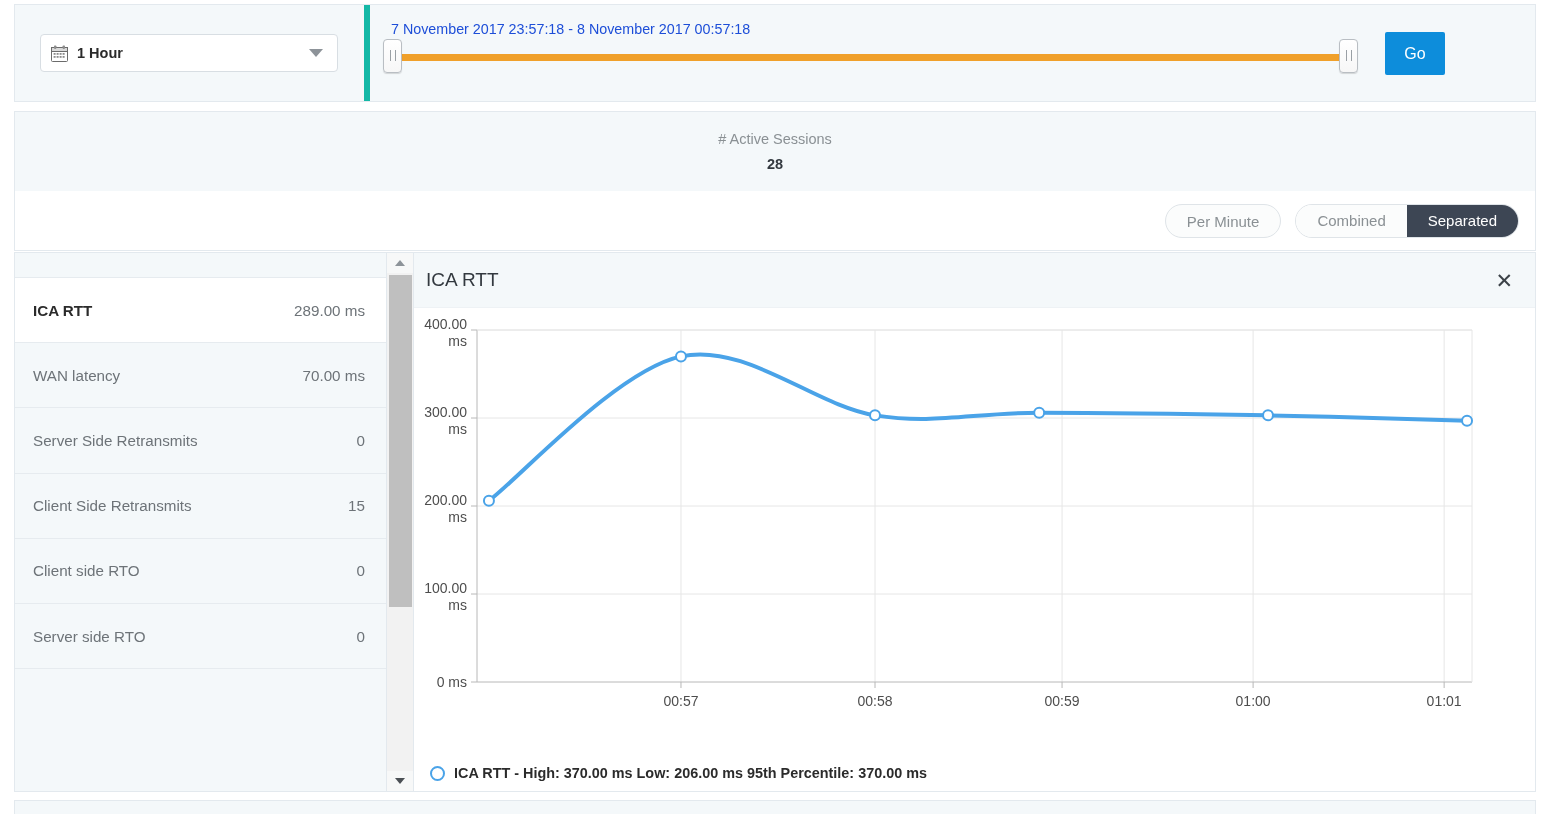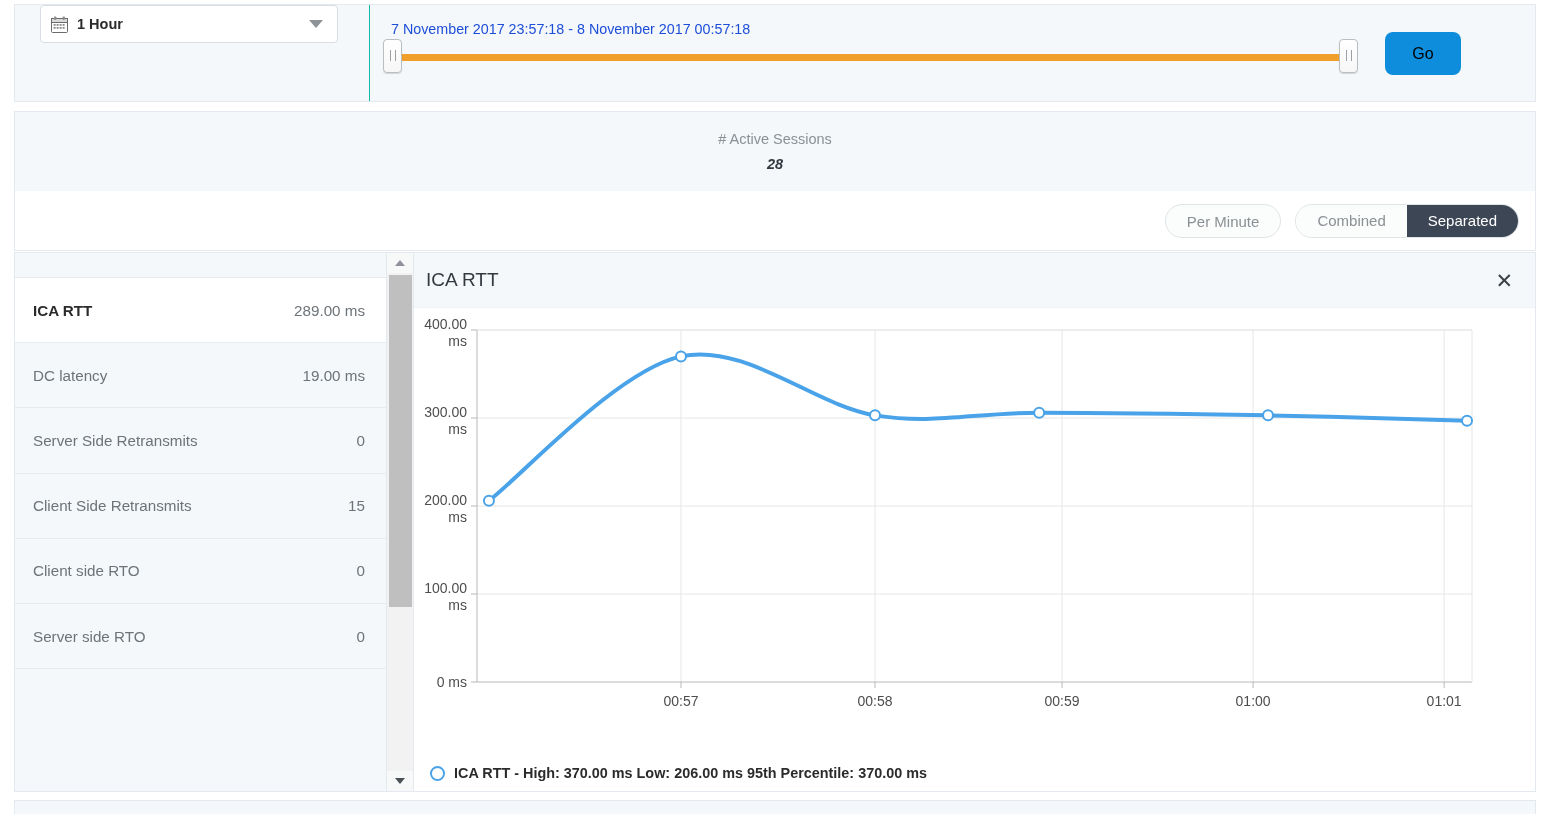--- a/index.html
+++ b/index.html
@@ -22,22 +22,23 @@
     left: 14px; top: 4px;
     width: 1522px; height: 98px;
     background: #f4f8fa;
     border: 1px solid #e3e9ee;
     box-sizing: border-box;
     display: flex;
     align-items: stretch;
   }
   .tb-left {
     width: 355px;
-    border-right: 1px solid #14b8a6;
-    display: flex;
+    border-right: 6px solid #14b8a6;
+    display: flex;
+    align-items: center;
     box-sizing: border-box;
   }
   .timedd {
     margin-left: 25px;
     width: 298px;
     height: 38px;
     background: #ffffff;
     border: 1px solid #d8dee3;
     border-radius: 4px;
     display: flex;
@@ -109,25 +110,25 @@
   }
   .sh-left { left: -8px; }
   .sh-right { left: 948px; }
   .tb-right {
     width: 150px;
     display: flex;
     align-items: center;
     justify-content: flex-start;
   }
   .go-btn {
-    width: 76px; height: 43px;
+    width: 60px; height: 43px;
     background: #0d8ddb;
-    color: #000000;
+    color: #ffffff;
     border: none;
-    border-radius: 8px;
+    border-radius: 2px;
     font-size: 16px;
     font-family: "Liberation Sans", sans-serif;
     cursor: pointer;
     line-height: 43px;
     text-align: center;
     padding: 0;
   }
 
   
   .stats {
@@ -151,21 +152,20 @@
   .stat + .stat { border-left: 1px solid #e3e9ee; }
   .stat-label {
     font-size: 14.5px;
     color: #8a9094;
     margin-bottom: 9px;
   }
   .stat-value {
     font-size: 14.5px;
     font-weight: bold;
     color: #33393f;
-    font-style: italic;
   }
 
   
   .togglebar {
     position: absolute;
     left: 14px; top: 191px;
     width: 1522px; height: 60px;
     background: #ffffff;
     border: 1px solid #e3e9ee;
     border-top: none;
@@ -414,22 +414,22 @@
   </div>
 
   <div class="listpanel">
     <div class="list-inner" id="metric-list">
       <div class="list-top-gap"></div>
     <div class="metric-row selected">
           <span class="metric-name">ICA RTT</span>
           <span class="metric-val">289.00 ms</span>
         </div>
         <div class="metric-row">
-          <span class="metric-name">DC latency</span>
-          <span class="metric-val">19.00 ms</span>
+          <span class="metric-name">WAN latency</span>
+          <span class="metric-val">70.00 ms</span>
         </div>
         <div class="metric-row">
           <span class="metric-name">Server Side Retransmits</span>
           <span class="metric-val">0</span>
         </div>
         <div class="metric-row">
           <span class="metric-name">Client Side Retransmits</span>
           <span class="metric-val">15</span>
         </div>
         <div class="metric-row">

